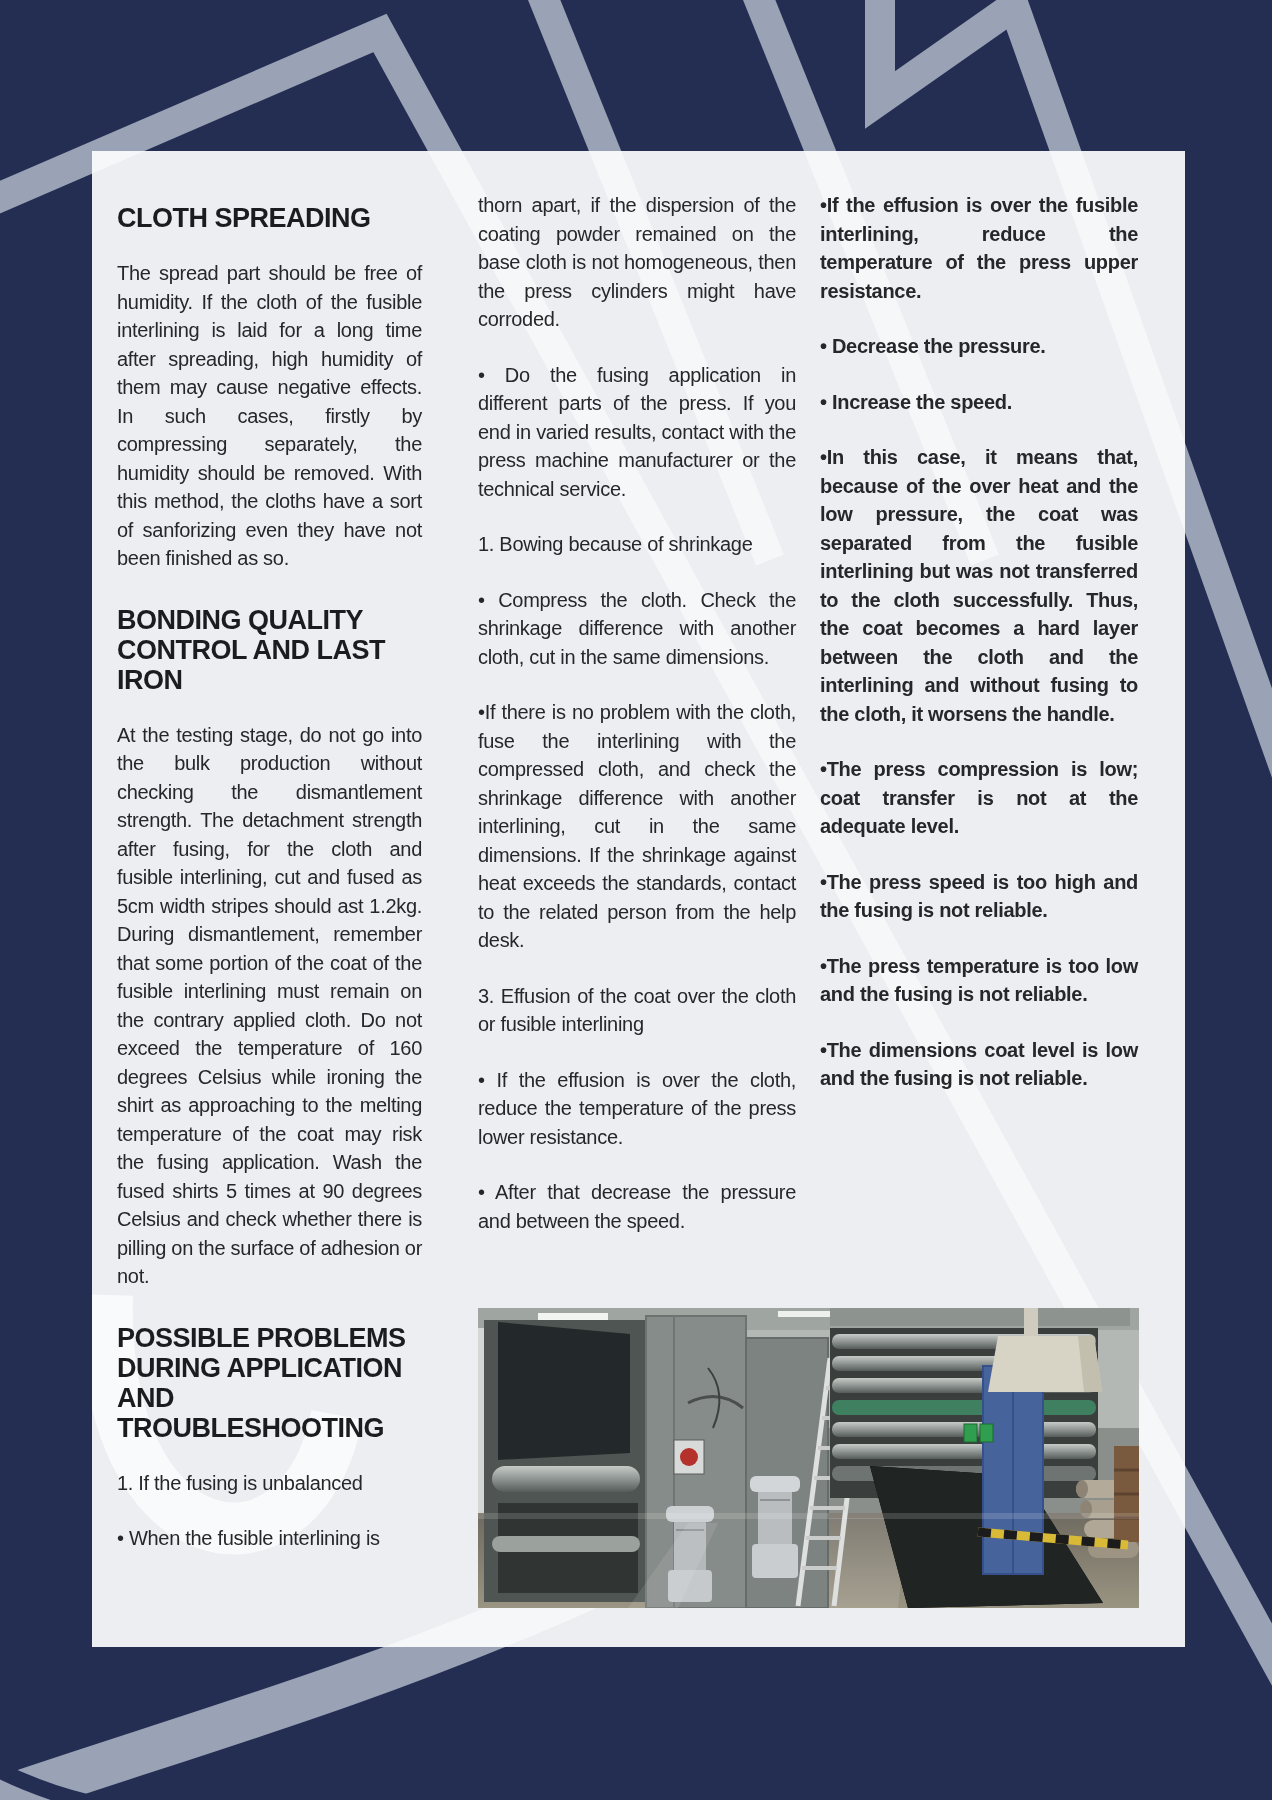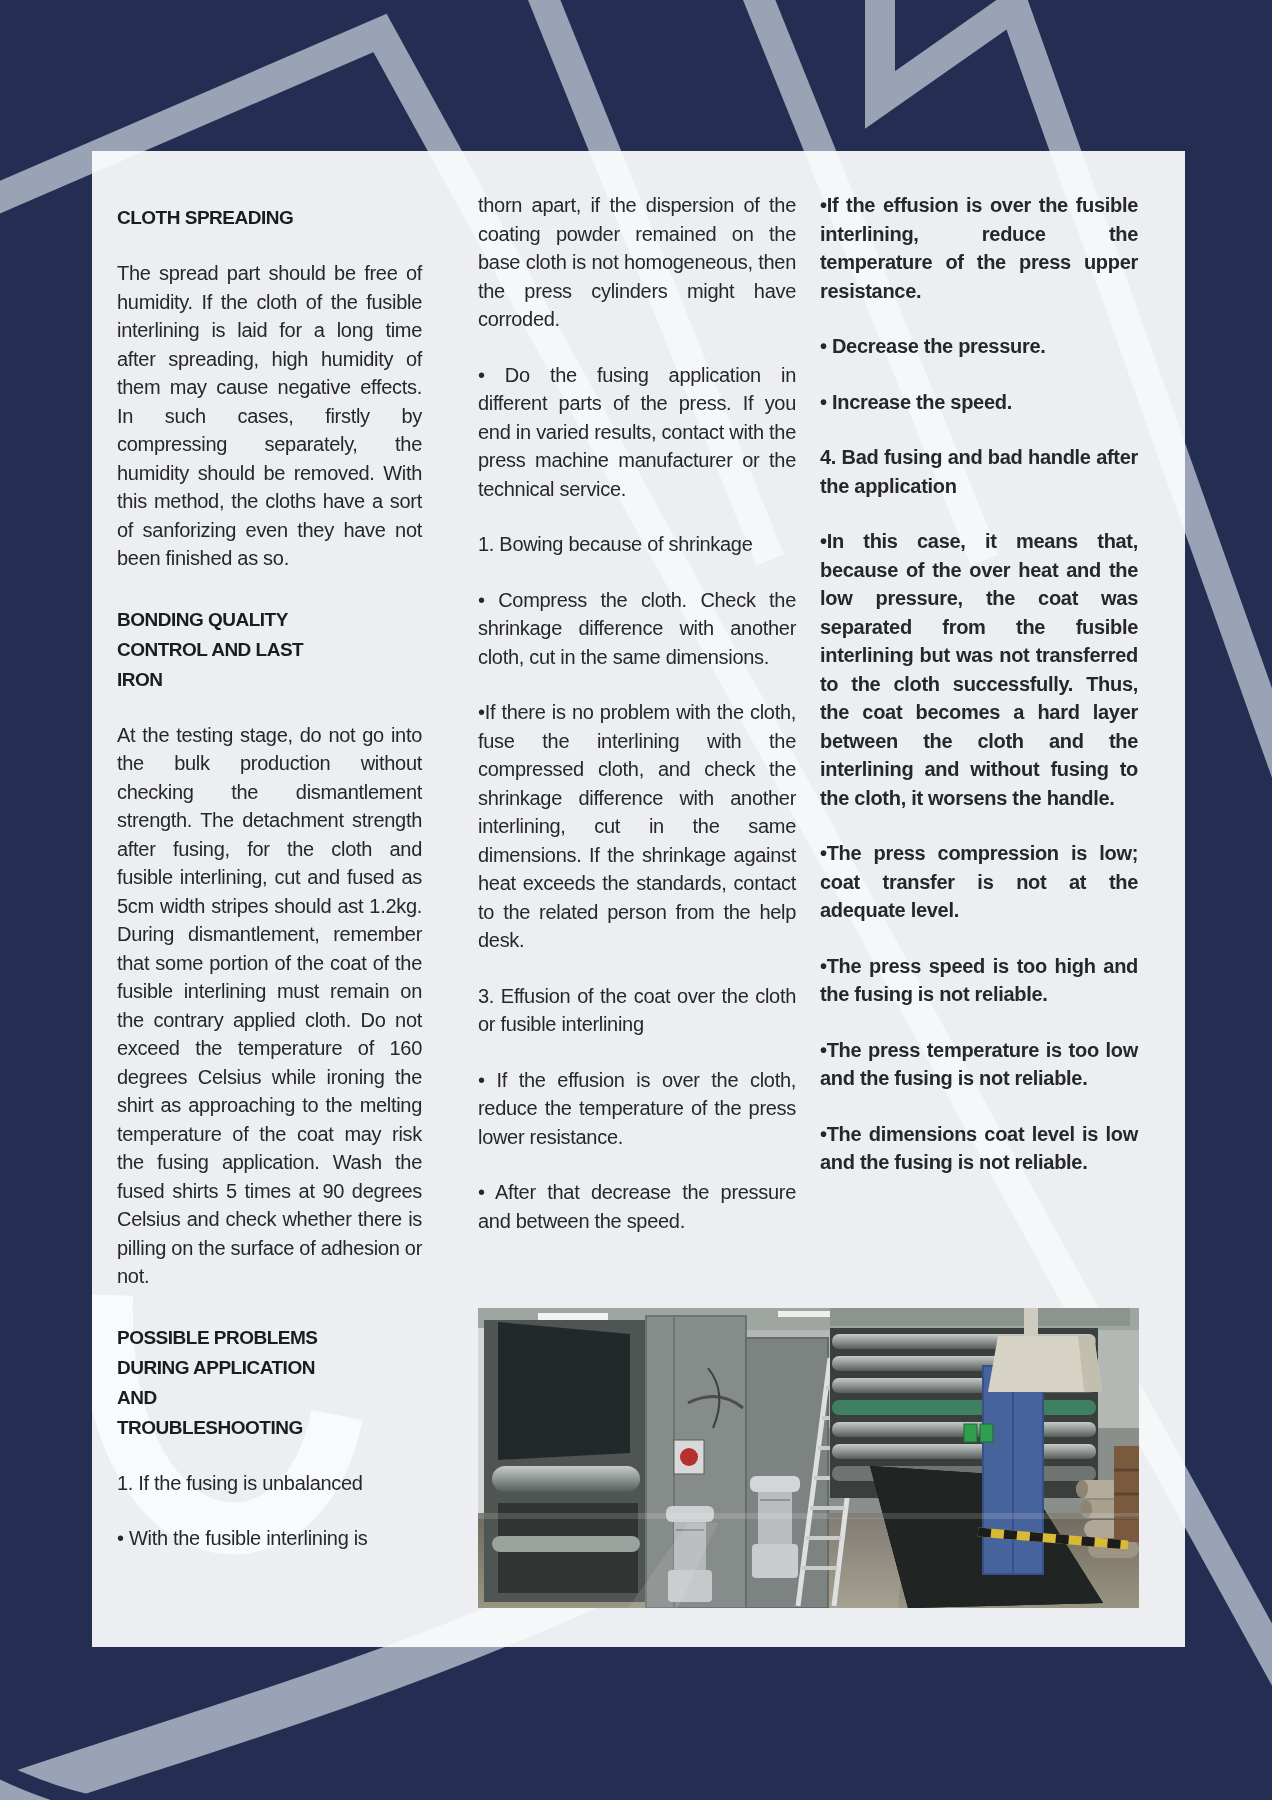--- a/index.html
+++ b/index.html
@@ -5,21 +5,21 @@
   html,body{margin:0;padding:0;background:#242e52;}
   .canvas{position:relative;width:1272px;height:1800px;overflow:hidden;background:#242e52;
           font-family:"Liberation Sans",sans-serif;}
   .deco{position:absolute;left:0;top:0;}
   .page{position:absolute;left:92px;top:151px;width:1093px;height:1496px;
         background:#eceef1;overflow:hidden;}
   .watermark{position:absolute;left:-92px;top:-151px;pointer-events:none;}
   .col{position:absolute;color:#26272b;font-size:20px;line-height:28.5px;
        text-align:justify;letter-spacing:-0.3px;z-index:2;}
   .col p{margin:0 0 27px 0;}
-  .col h2{font-size:19px;line-height:30px;font-weight:700;color:#1b1c1f;
+  .col h2{font-size:27px;line-height:30px;font-weight:700;color:#1b1c1f;
           letter-spacing:-0.5px;margin:32px 0 26px 0;white-space:pre-line;text-align:left;}
   .col h2:first-child{margin-top:0;}
   .col-left{left:25px;top:52px;width:305px;}
   .col-mid{left:386px;top:40px;width:318px;}
   .col-right{left:728px;top:40px;width:318px;font-weight:bold;}
   .photo{position:absolute;left:386px;top:1157px;width:661px;height:300px;z-index:5;
          background:#8a8f8b;overflow:hidden;}
   .photo svg{display:block;}
 </style>
 </head>
@@ -56,37 +56,36 @@
         <p>The spread part should be free of humidity. If the cloth of the fusible interlining is laid for a long time after spreading, high humidity of them may cause negative effects. In such cases, firstly by compressing separately, the humidity should be removed. With this method, the cloths have a sort of sanforizing even they have not been finished as so.</p>
         <h2>BONDING QUALITY
 CONTROL AND LAST
 IRON</h2>
         <p>At the testing stage, do not go into the bulk production without checking the dismantlement strength. The detachment strength after fusing, for the cloth and fusible interlining, cut and fused as 5cm width stripes should ast 1.2kg. During dismantlement, remember that some portion of the coat of the fusible interlining must remain on the contrary applied cloth. Do not exceed the temperature of 160 degrees Celsius while ironing the shirt as approaching to the melting temperature of the coat may risk the fusing application. Wash the fused shirts 5 times at 90 degrees Celsius and check whether there is pilling on the surface of adhesion or not.</p>
         <h2>POSSIBLE PROBLEMS
 DURING APPLICATION
 AND
 TROUBLESHOOTING</h2>
         <p>1. If the fusing is unbalanced</p>
-        <p>• With the fusible interlining is</p>
+        <p>• When the fusible interlining is</p>
       </div>
     <div class="col col-mid">
         <p>thorn apart, if the dispersion of the coating powder remained on the base cloth is not homogeneous, then the press cylinders might have corroded.</p>
         <p>• Do the fusing application in different parts of the press. If you end in varied results, contact with the press machine manufacturer or the technical service.</p>
         <p>1. Bowing because of shrinkage</p>
         <p>• Compress the cloth. Check the shrinkage difference with another cloth, cut in the same dimensions.</p>
         <p>•If there is no problem with the cloth, fuse the interlining with the compressed cloth, and check the shrinkage difference with another interlining, cut in the same dimensions. If the shrinkage against heat exceeds the standards, contact to the related person from the help desk.</p>
         <p>3. Effusion of the coat over the cloth or fusible interlining</p>
         <p>• If the effusion is over the cloth, reduce the temperature of the press lower resistance.</p>
         <p>• After that decrease the pressure and between the speed.</p>
       </div>
     <div class="col col-right">
         <p>•If the effusion is over the fusible interlining, reduce the temperature of the press upper resistance.</p>
         <p>• Decrease the pressure.</p>
         <p>• Increase the speed.</p>
-        <p>4. Bad fusing and bad handle after the application</p>
         <p>•In this case, it means that, because of the over heat and the low pressure, the coat was separated from the fusible interlining but was not transferred to the cloth successfully. Thus, the coat becomes a hard layer between the cloth and the interlining and without fusing to the cloth, it worsens the handle.</p>
         <p>•The press compression is low; coat transfer is not at the adequate level.</p>
         <p>•The press speed is too high and the fusing is not reliable.</p>
         <p>•The press temperature is too low and the fusing is not reliable.</p>
         <p>•The dimensions coat level is low and the fusing is not reliable.</p>
       </div>
 
     <div class="photo">
       <svg width="661" height="300" viewBox="0 0 661 300" preserveAspectRatio="none" aria-hidden="true">
         <defs>

